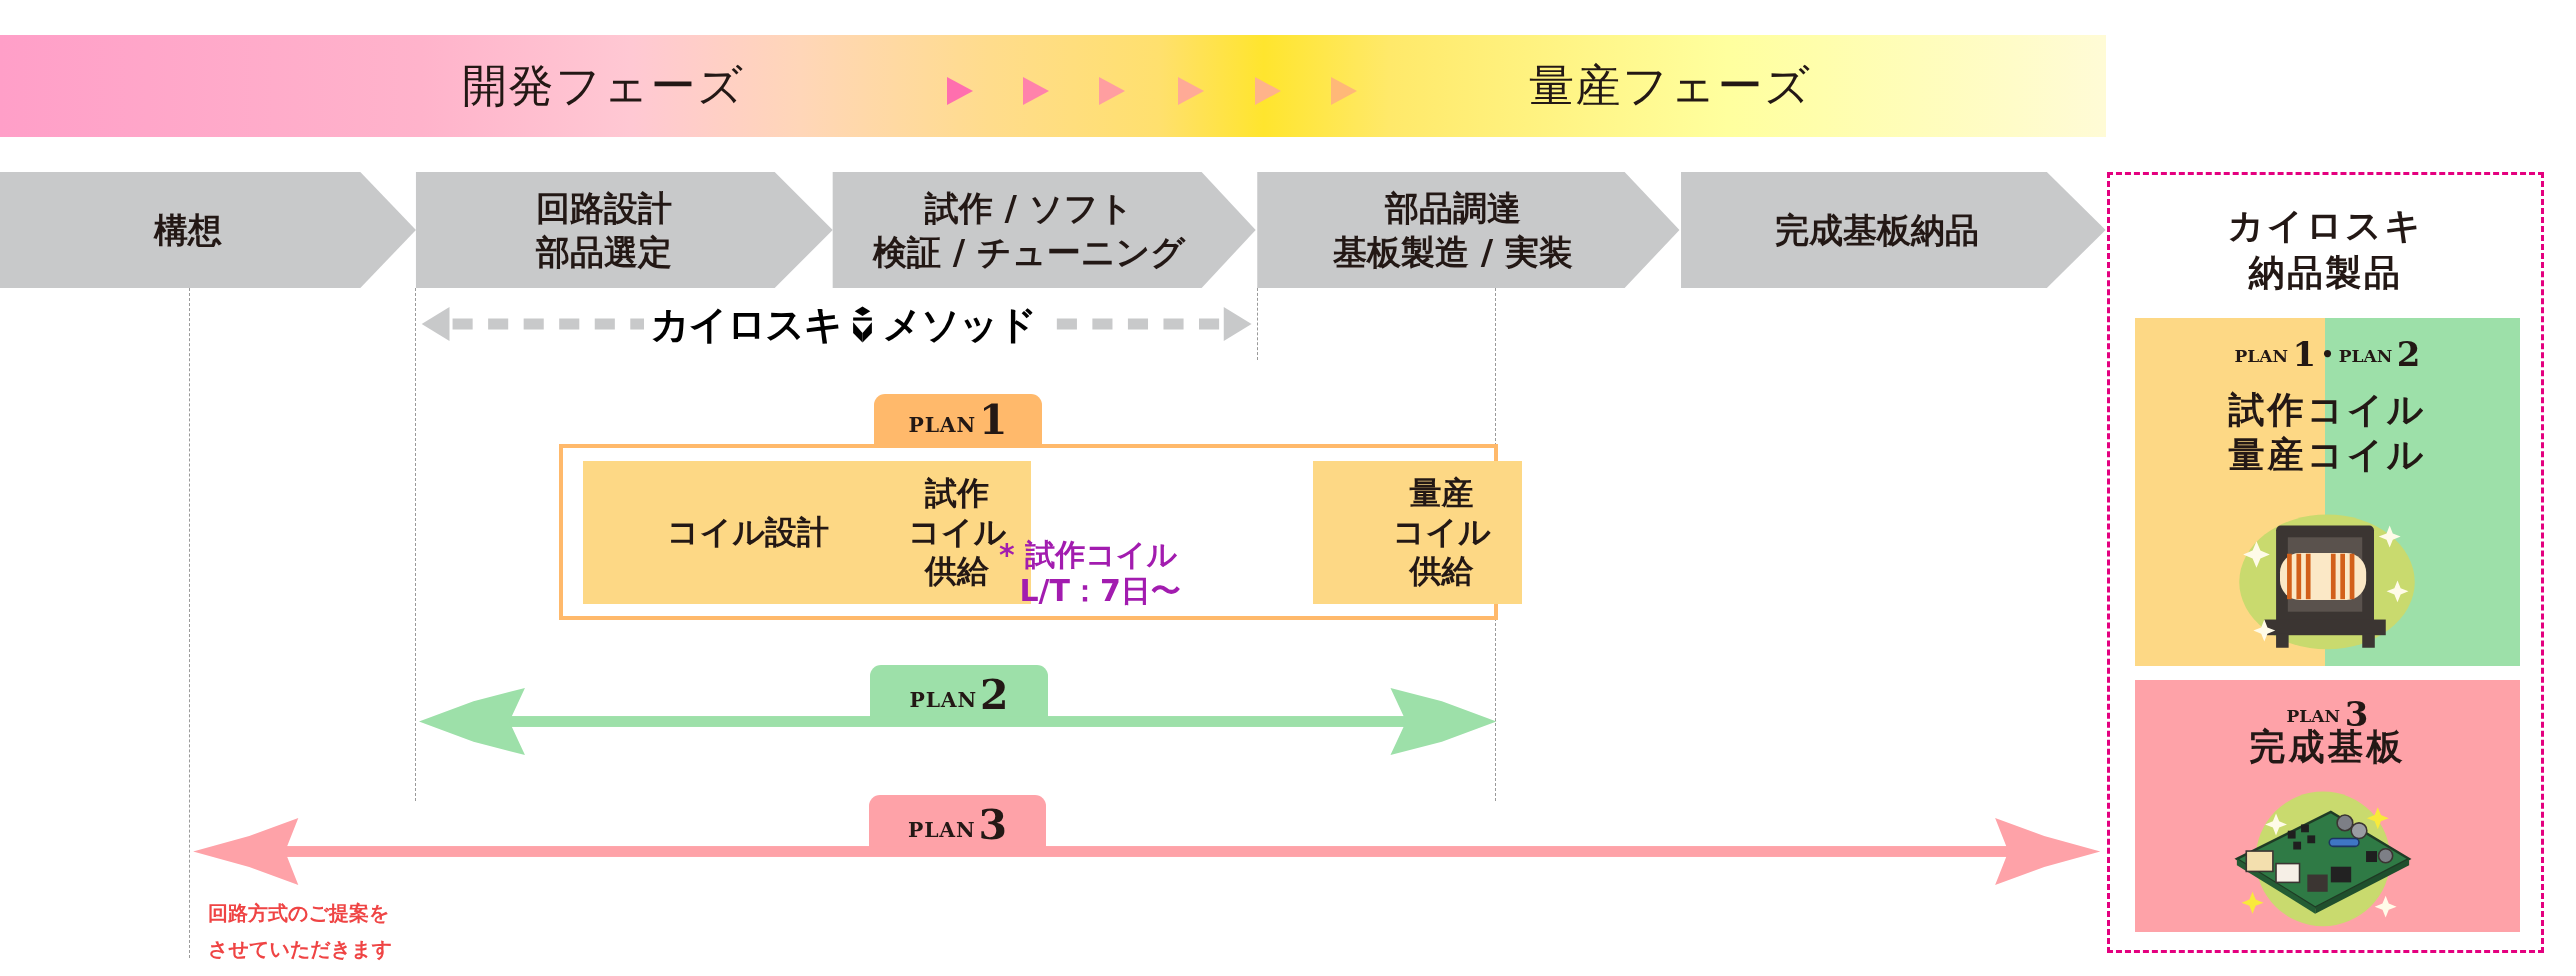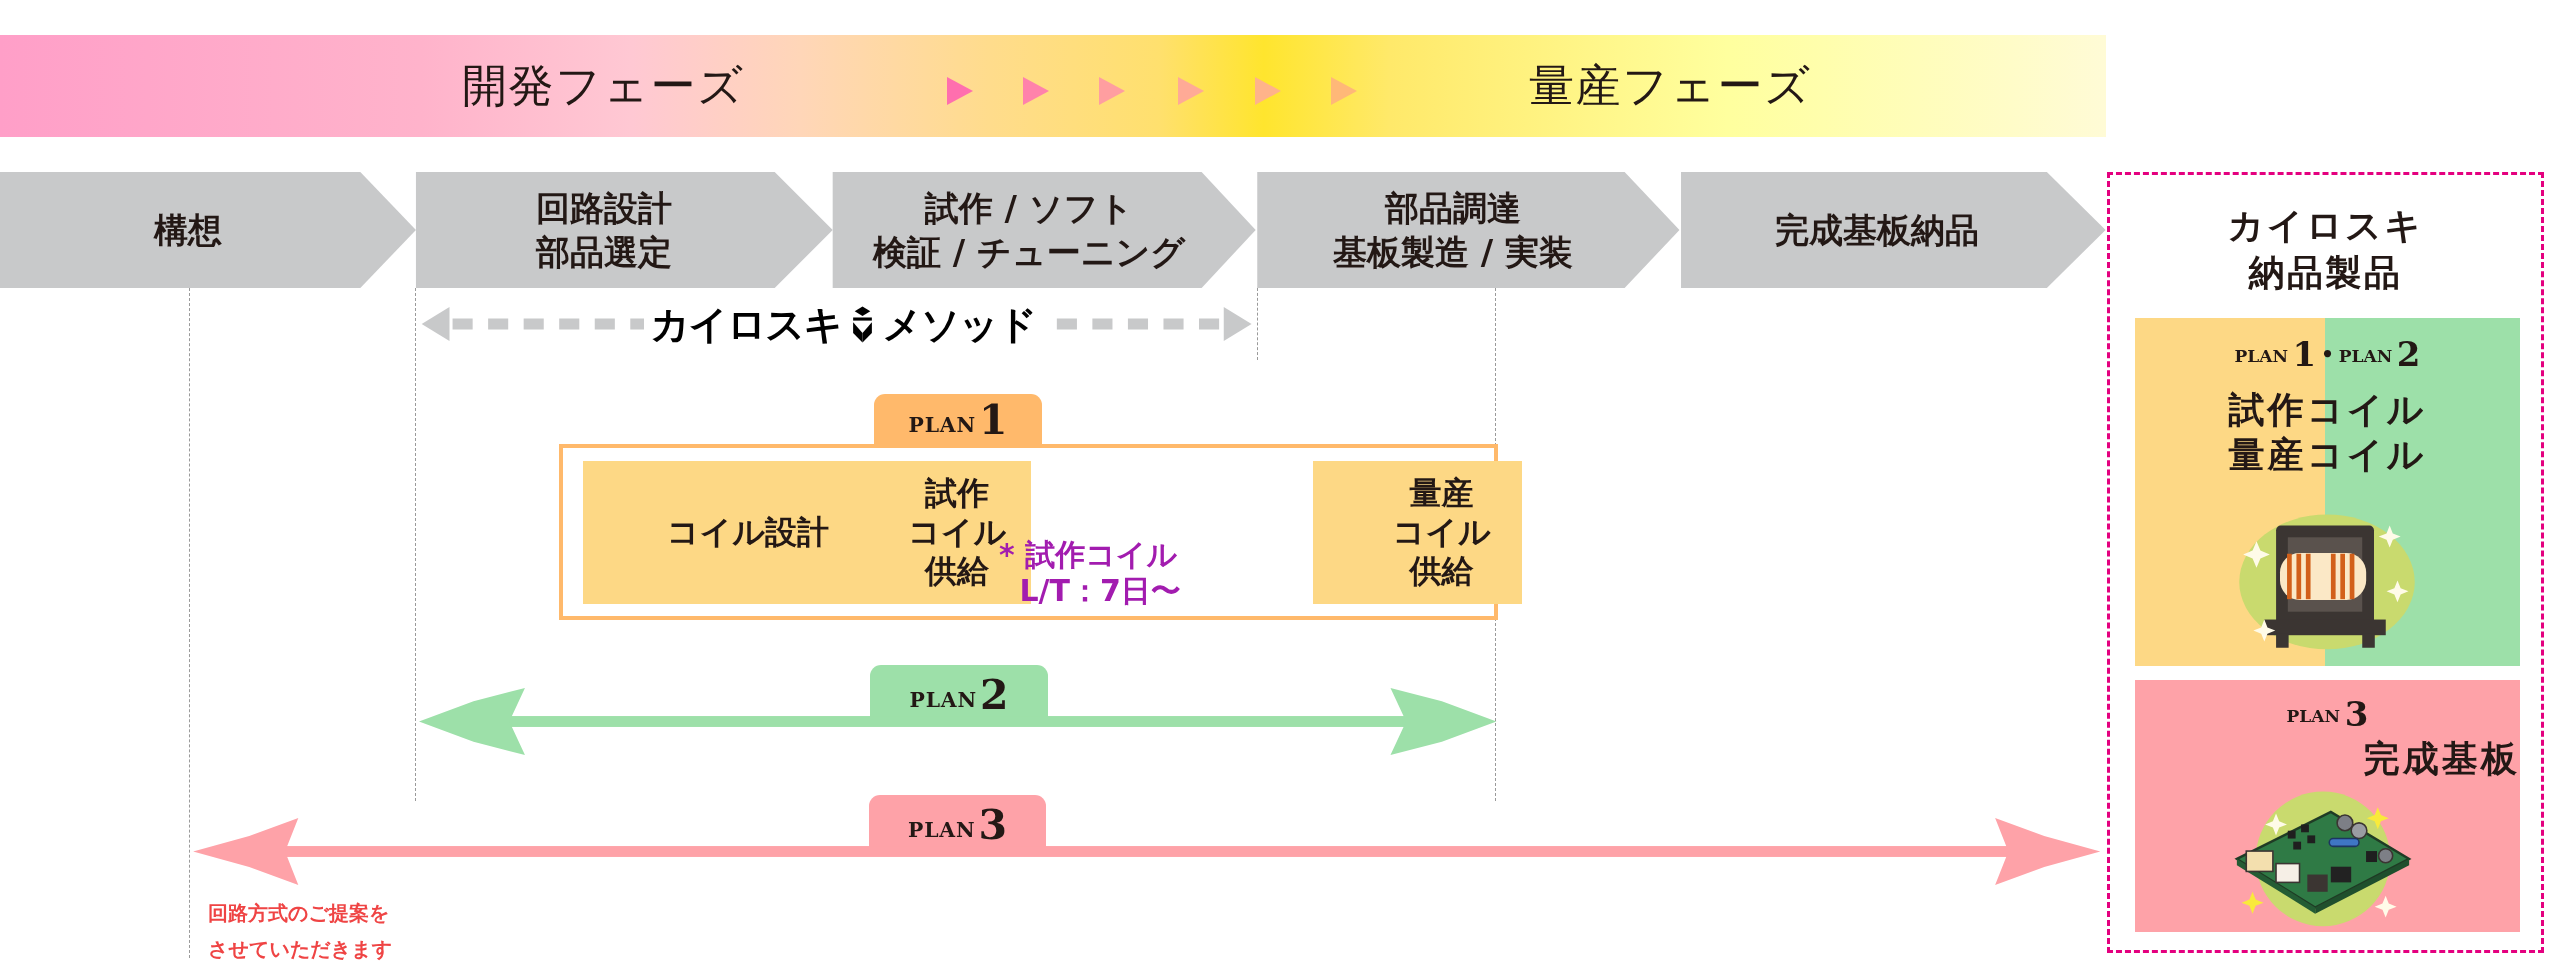--- a/index.html
+++ b/index.html
@@ -207,21 +207,21 @@
       <path d="M210 110 l4 10 10 4 -10 4 -4 10 -4 -10 -10 -4 10 -4z" fill="#fffbe8"></path>
       <path d="M40 160 l4 10 10 4 -10 4 -4 10 -4 -10 -10 -4 10 -4z" fill="#fffbe8"></path>
     </svg>
   </div>
 
   <div id="panel-board">
     <div class="panel-plans" style="top:17px;">
       <span class="pw">PLAN</span>
       <span class="pn">3</span>
     </div>
-    <div class="panel-title" style="top:56px;text-align:right;">完成基板</div>
+    <div class="panel-title" style="top:44px;">完成基板</div>
     <svg style="position:absolute;left:94px;top:110px;" width="188" height="137" viewBox="0 0 240 175">
       <circle cx="120" cy="88" r="86" fill="#c9da6e"></circle>
       <polygon points="10,88 130,28 230,88 110,150" fill="#2f7a45" stroke="#1f3b25" stroke-width="3"></polygon>
       <polygon points="10,88 110,150 110,158 10,96" fill="#245c34"></polygon>
       <polygon points="110,150 230,88 230,96 110,158" fill="#1f4f2d"></polygon>
       <rect x="22" y="78" width="34" height="26" fill="#f3dfae" stroke="#3b3532" stroke-width="2"></rect>
       <rect x="60" y="94" width="30" height="24" fill="#f6efe6" stroke="#3b3532" stroke-width="2"></rect>
       <rect x="100" y="108" width="26" height="22" fill="#3b3532"></rect>
       <rect x="130" y="98" width="26" height="20" fill="#222"></rect>
       <circle cx="148" cy="42" r="10" fill="#7d7f86" stroke="#3b3532" stroke-width="2"></circle>

